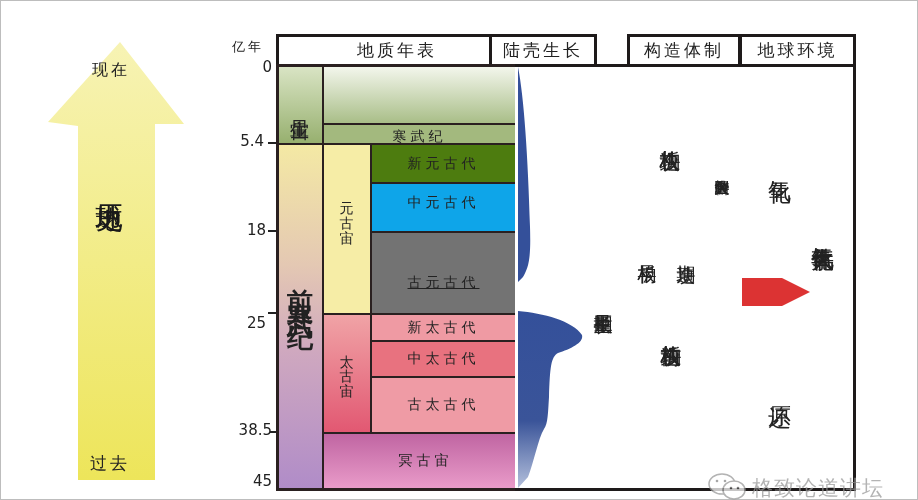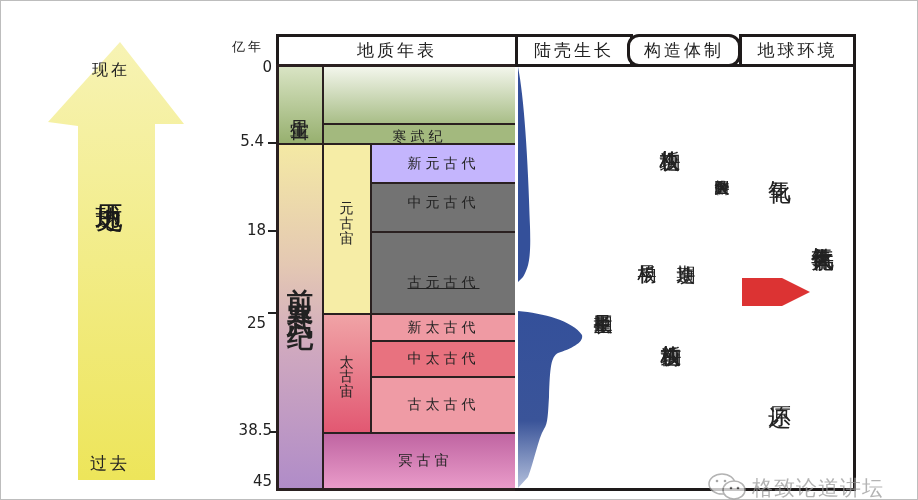--- a/index.html
+++ b/index.html
@@ -40,45 +40,45 @@
 <div class="tickmark" style="left:268px;top:142px;"></div>
 <div class="tick" style="left:216px;top:221px;">18</div>
 <div class="tickmark" style="left:268px;top:230px;"></div>
 <div class="tick" style="left:216px;top:314px;">25</div>
 <div class="tickmark" style="left:268px;top:312px;"></div>
 <div class="tick" style="left:222px;top:421px;">38.5</div>
 <div class="tickmark" style="left:270px;top:431px;"></div>
 <div class="tick" style="left:222px;top:472px;">45</div>
 
 <div class="hdr" style="left:276px;width:242px;">地质年表</div>
-<div class="hdr" style="left:515px;width:118px;">陆壳生长</div>
-<div class="hdr" style="left:627px;width:114px;border-radius:12px;">构造体制</div>
+<div class="hdr" style="left:489px;width:108px;">陆壳生长</div>
+<div class="hdr" style="left:627px;width:114px;">构造体制</div>
 <div class="hdr" style="left:739px;width:117px;">地球环境</div>
 
 <div class="abs" style="left:276px;top:64px;width:242px;height:427px;box-sizing:border-box;border:3px solid #1e1a1a;"></div>
 
 <div class="cell" style="left:276px;top:64px;width:48px;height:81px;background:linear-gradient(#d9e4c4,#97b06f);border-width:3px 2px 2px 3px;">
   <span class="vtext" style="font-size:19px;line-height:22px;">显生宙</span>
 </div>
 <div class="cell" style="left:322px;top:64px;width:196px;height:61px;background:linear-gradient(#f3f6ec,#a9be88);border-width:3px 3px 2px 2px;"></div>
 <div class="cell" style="left:322px;top:123px;width:196px;height:22px;background:#a3b97e;border-width:2px 3px 2px 2px;">
   <span style="font-size:14px;letter-spacing:4px;margin-top:6px;">寒武纪</span>
 </div>
 
 <div class="cell" style="left:276px;top:143px;width:48px;height:348px;background:linear-gradient(#f4e9a4 0%,#e4c8b3 35%,#cfa8bf 60%,#b08cc8 100%);border-width:2px 2px 3px 3px;">
   <span class="vtext" style="font-size:26px;line-height:30px;letter-spacing:12px;font-weight:bold;color:#222;margin-top:-50px;">前寒武纪</span>
 </div>
 
 <div class="cell" style="left:322px;top:143px;width:50px;height:172px;background:#f6eda6;">
   <span class="vtext" style="font-size:14px;letter-spacing:14px;margin-top:-35px;">元古宙</span>
 </div>
-<div class="cell" style="left:370px;top:143px;width:148px;height:41px;background:#c4b5fd;border-right-width:3px;">
+<div class="cell" style="left:370px;top:143px;width:148px;height:41px;background:#4d7c0f;border-right-width:3px;">
   <span style="font-size:14px;letter-spacing:4px;">新元古代</span>
 </div>
-<div class="cell" style="left:370px;top:182px;width:148px;height:51px;background:#737373;border-right-width:3px;">
+<div class="cell" style="left:370px;top:182px;width:148px;height:51px;background:#0ea5e9;border-right-width:3px;">
   <span style="font-size:14px;letter-spacing:4px;margin-top:-10px;">中元古代</span>
 </div>
 <div class="cell" style="left:370px;top:231px;width:148px;height:104px;background:#737373;border-right-width:3px;text-decoration:underline;">
   <span style="font-size:14px;letter-spacing:4px;">古元古代</span>
 </div>
 
 <div class="cell" style="left:322px;top:313px;width:50px;height:121px;background:linear-gradient(#f0a3a6,#e25872);">
   <span class="vtext" style="font-size:14px;letter-spacing:14px;margin-top:-18px;">太古宙</span>
 </div>
 <div class="cell" style="left:370px;top:313px;width:148px;height:29px;background:#ef9aa3;border-right-width:3px;">

